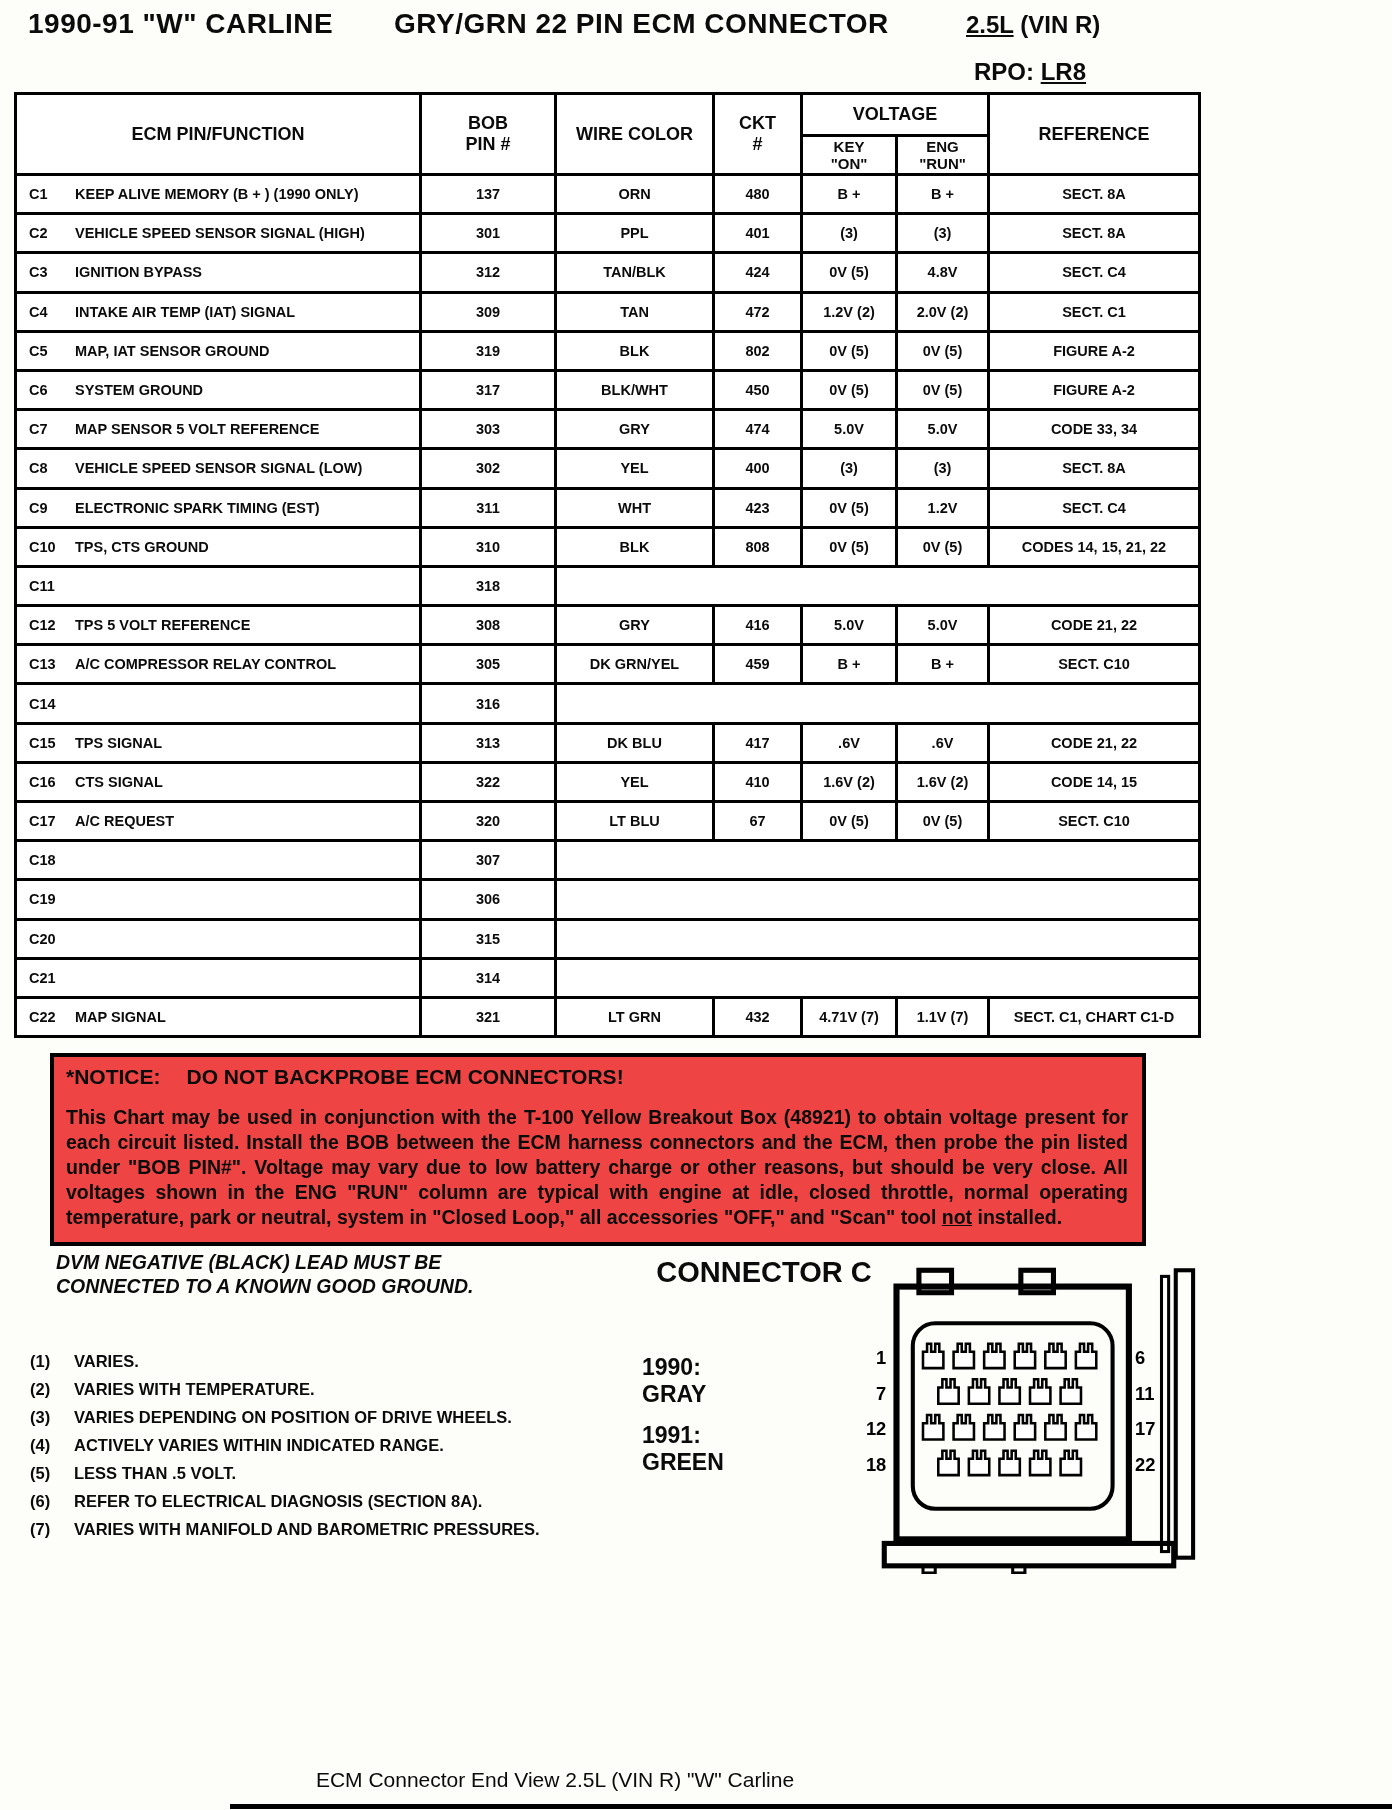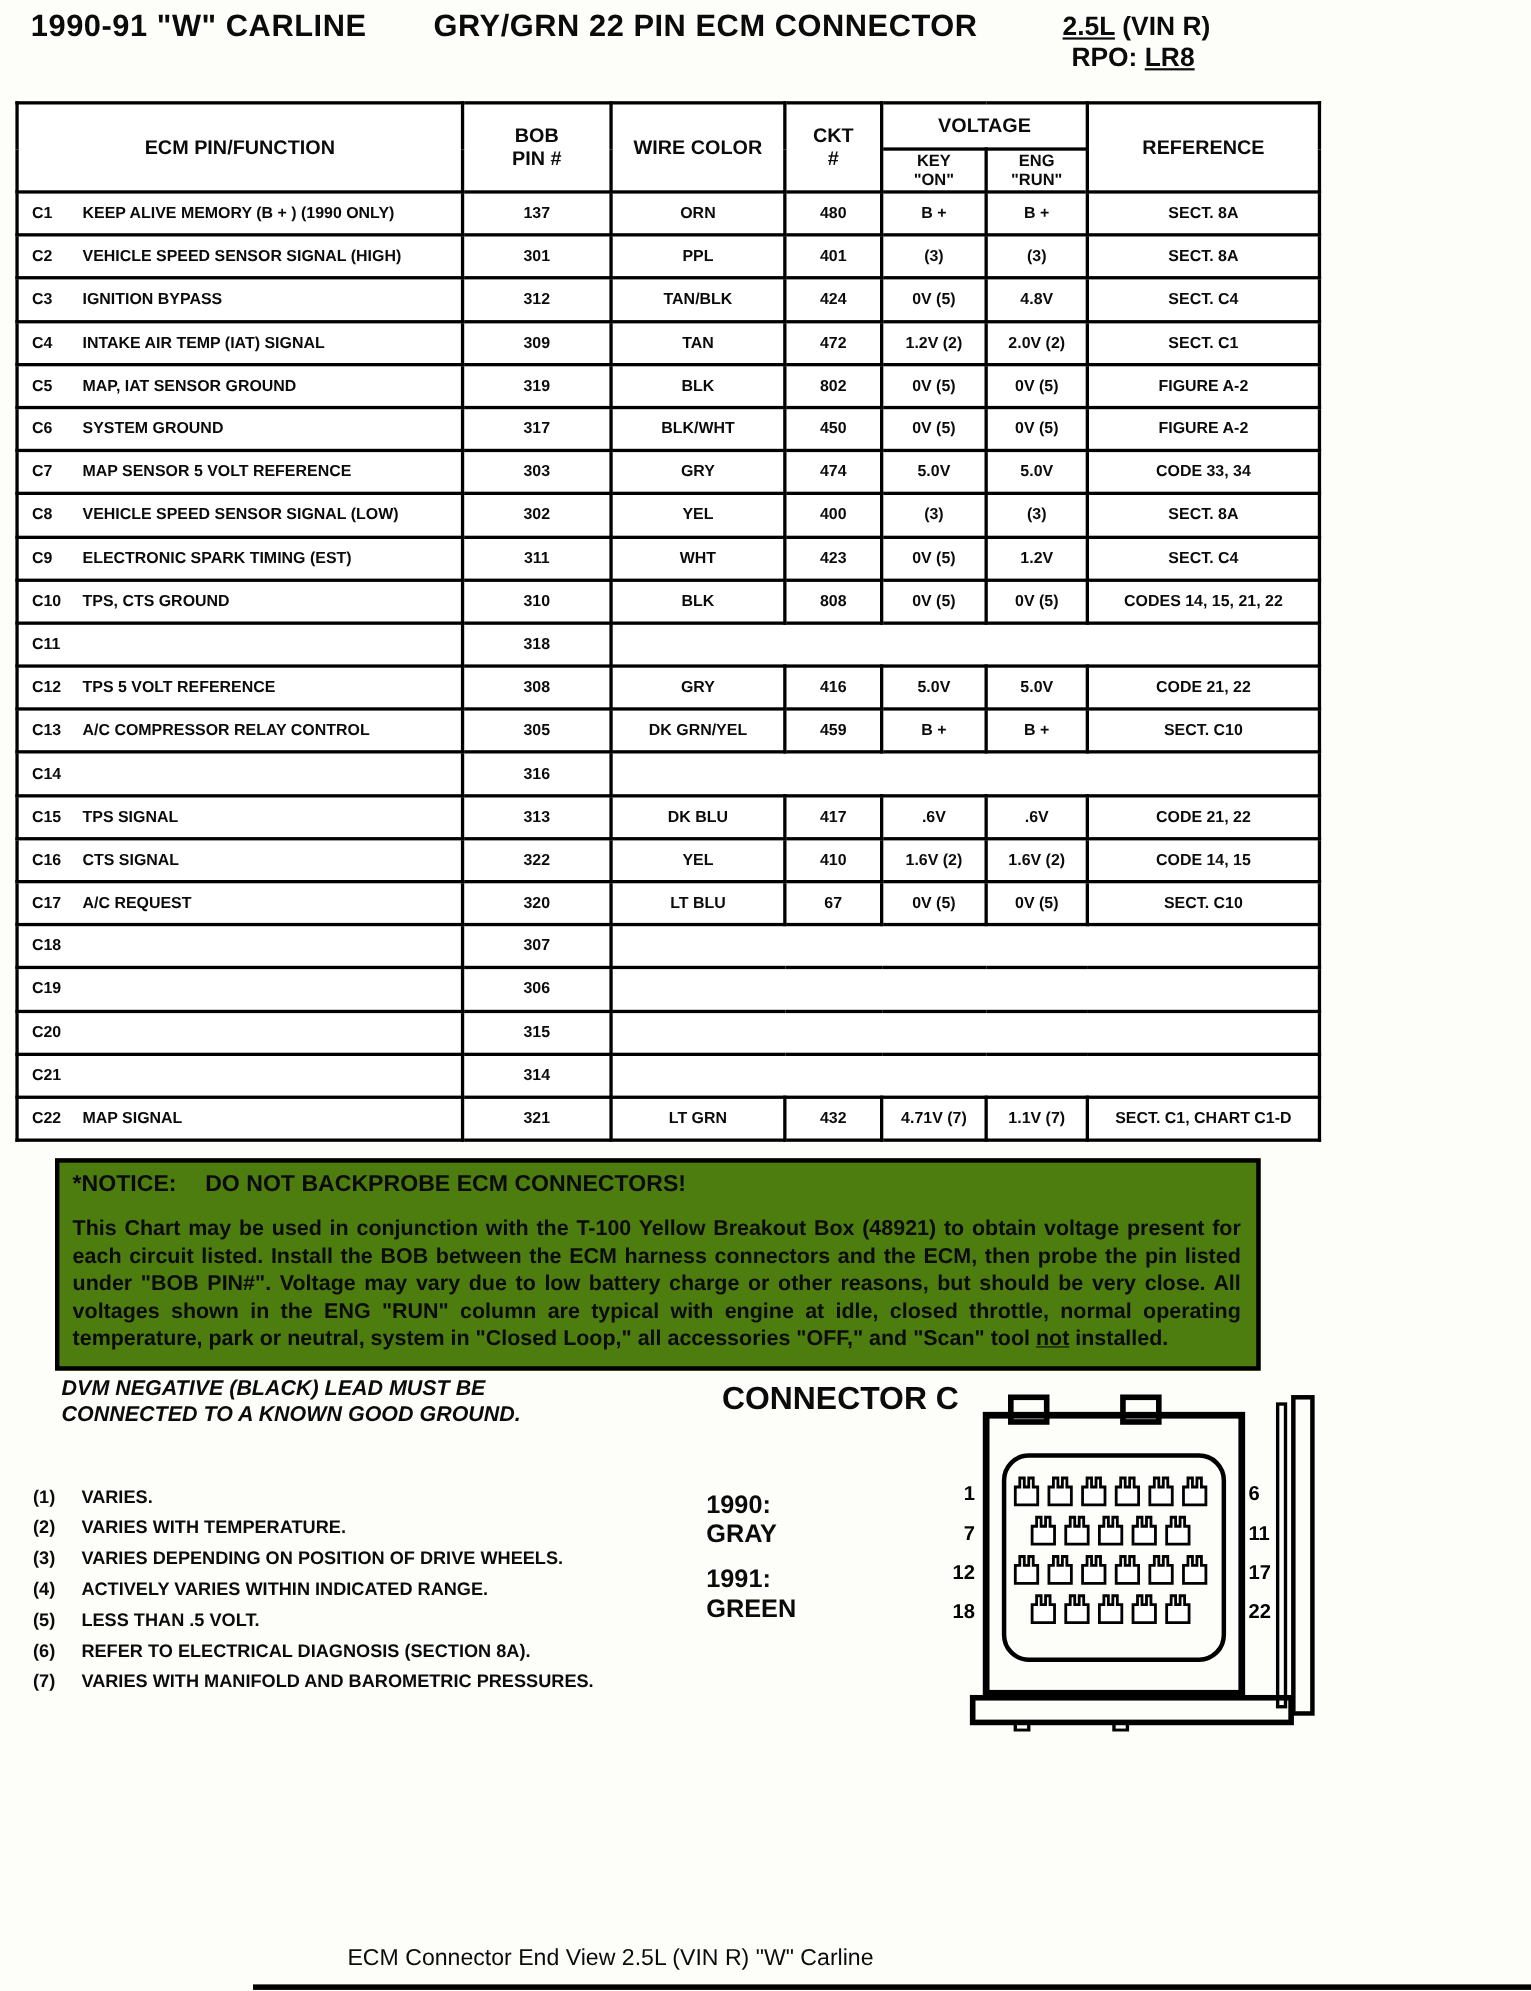--- a/index.html
+++ b/index.html
@@ -13,39 +13,39 @@
   .content { position:absolute; left:14px; top:6px; width:1184px; }
 
   
   .hdr { position:relative; height:86px; }
   .hdr-title1 { position:absolute; left:14px; top:2px;  font-size:28px; font-weight:bold; letter-spacing:0.5px; }
   .hdr-title2 { position:absolute; left:380px; top:2px; font-size:28px; font-weight:bold; letter-spacing:0.5px; }
   .hdr-right1 { position:absolute; left:952px; top:5px; font-size:24px; font-weight:bold; }
   .hdr-right1 .u { text-decoration:underline;text-align:center; }
   .hdr-sub    { position:absolute; left:14px; top:44px; font-size:24px; font-weight:bold; }
   .hdr-sub .star { margin-right:12px; }
-  .hdr-rpo    { position:absolute; left:960px; top:33px; font-size:24px; font-weight:bold; }
+  .hdr-rpo    { position:absolute; left:960px; top:52px; font-size:24px; font-weight:bold; }
   .hdr-rpo .u { text-decoration:underline; }
 
   
   table.ecm { border-collapse:collapse; width:1184px; table-layout:fixed; background:#fff; }
   .ecm th, .ecm td { border:3px solid #000; font-weight:bold; text-align:center; padding:1px 2px; overflow:hidden; }
   .ecm th { font-size:18px; line-height:21px; }
   .ecm th.sub { font-size:15px; line-height:17px; }
   .ecm thead tr.main th { height:42px; }
   .ecm thead tr.subrow th { height:36px; }
   .ecm td { font-size:14.5px; height:39.2px; }
   .cell-fn { text-align:left !important; padding-left:12px !important; }
   .pin-lbl { display:inline-block; width:46px; }
   .pre { white-space:pre-line; }
 
   
   .notice {
     margin-top:15px; margin-left:36px; width:1096px;
-    border:4px solid #000; padding:8px 14px 12px 12px; background:#4d7c0f;
+    border:4px solid #000; padding:8px 14px 12px 12px; background:#ef4444;
   }
   .notice-head { font-size:21px; font-weight:bold; }
   .notice-head .nlabel { margin-right:26px; }
   .notice-body { font-size:19.5px; line-height:25px; font-weight:bold; text-align:justify; margin-top:16px; }
   .notice-body .u { text-decoration:underline; }
 
   
   .bottom { position:absolute; left:14px; top:1242px; width:1360px; height:540px; }
   .dvm { position:absolute; left:42px; top:8px; font-size:19.5px; line-height:24px;
          font-weight:bold; font-style:italic; }

